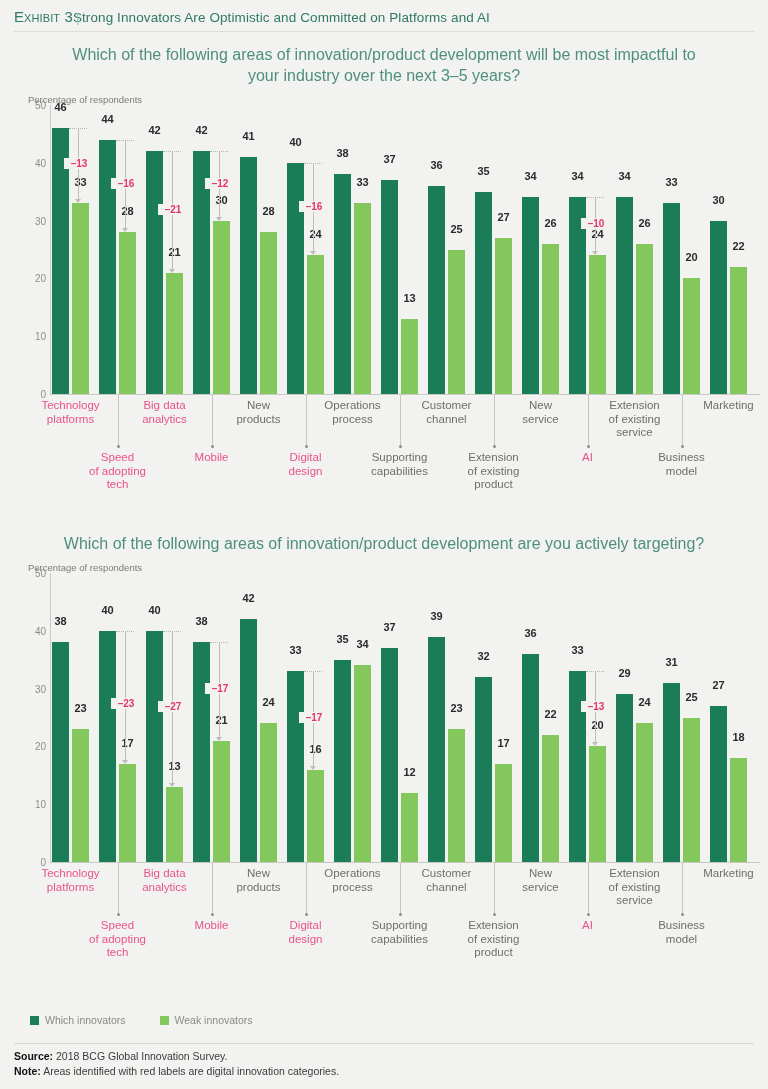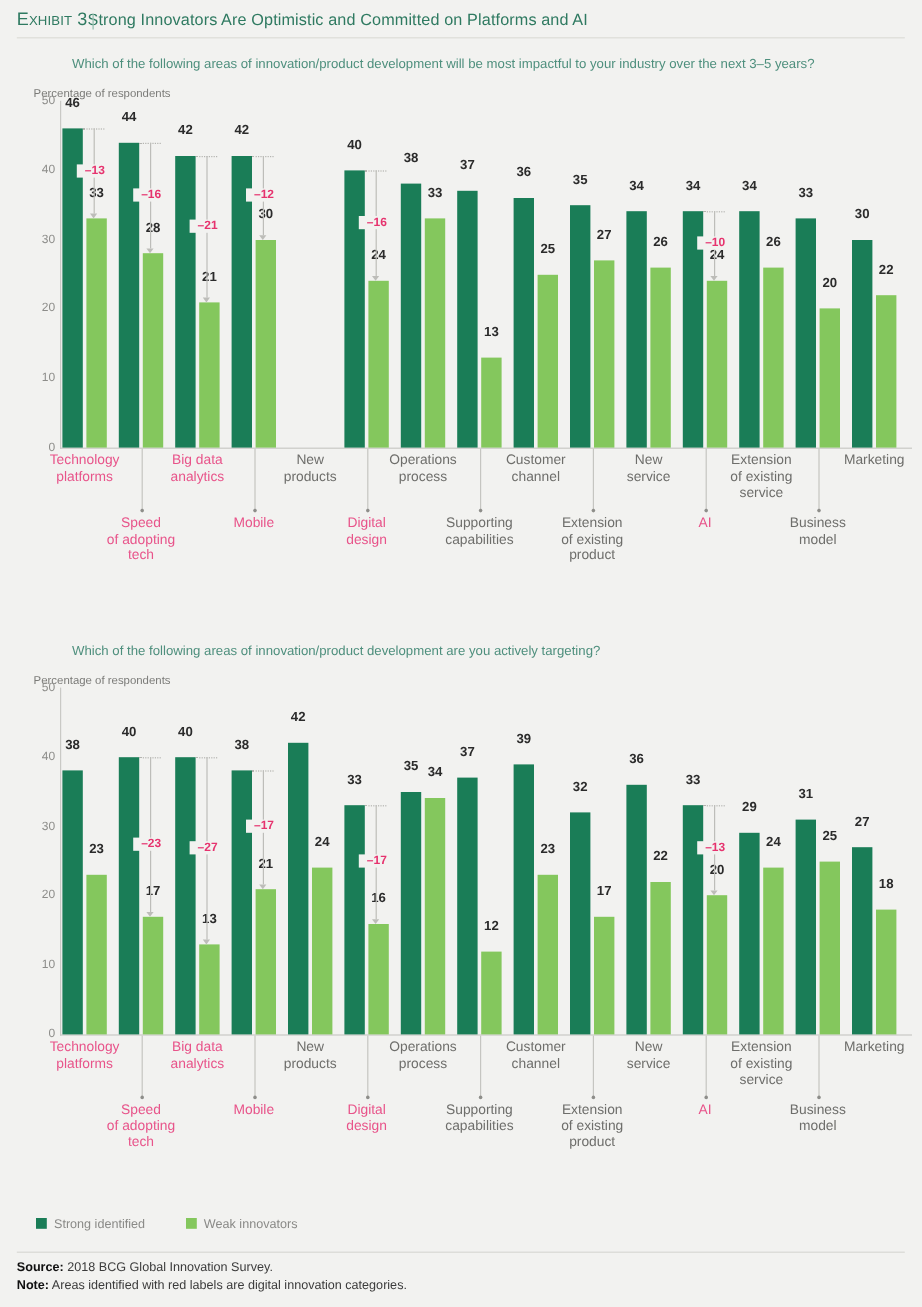--- a/index.html
+++ b/index.html
@@ -19,21 +19,21 @@
   }
   .exhibit-header .ex-word{font-variant:small-caps; font-size:15px;}
   .exhibit-header .bar{color:#9ec4b5; padding:0 3px;}
   .header-rule{
     position:absolute;left:14px;right:14px;top:31px;height:1px;background:#dcdcd8;
   }
 
   
   .chart-block{position:absolute;left:0;right:0;}
   .chart-title{
-    text-align:left;font-size:11px;color:#4e8f7d;line-height:21px;
+    text-align:center;font-size:16px;color:#4e8f7d;line-height:21px;
     padding:0 60px;font-weight:400;
   }
   .axis-note{
     font-size:9.5px;color:#7b7b78;margin-left:28px;margin-top:8px;
   }
 
   .plot{position:relative;margin-left:28px;margin-right:8px;}
   .plot-inner{position:relative;height:290px;}
 
   .ytick{position:absolute;left:0;font-size:10px;color:#8d8d8a;
@@ -148,20 +148,26 @@
             <div class="bar dark" style="height: 242.76px;"></div>
             <div class="bar light" style="height: 173.4px;"></div>
             <div class="val dark" style="bottom: 245.76px;">42</div>
             <div class="val light" style="bottom: 176.4px;">30</div>
             <div class="delta-wrap" style="top: 0px; bottom: 0px;">
               <div class="delta-top" style="top: 46.24px;"></div>
               <div class="delta-line" style="top: 46.24px; height: 65.36px;"></div>
               <div class="delta-arrow" style="top: 111.6px;"></div>
               <div class="delta-txt" style="top: 72.92px;">–12</div>
             </div>
+          </div>
+          <div class="group" style="left: 188px; width: 37px;">
+            <div class="bar dark" style="height: 236.98px;"></div>
+            <div class="bar light" style="height: 161.84px;"></div>
+            <div class="val dark" style="bottom: 239.98px;">41</div>
+            <div class="val light" style="bottom: 164.84px;">28</div>
           </div>
           <div class="group" style="left: 235px; width: 37px;">
             <div class="bar dark" style="height: 231.2px;"></div>
             <div class="bar light" style="height: 138.72px;"></div>
             <div class="val dark" style="bottom: 234.2px;">40</div>
             <div class="val light" style="bottom: 141.72px;">24</div>
             <div class="delta-wrap" style="top: 0px; bottom: 0px;">
               <div class="delta-top" style="top: 57.8px;"></div>
               <div class="delta-line" style="top: 57.8px; height: 88.48px;"></div>
               <div class="delta-arrow" style="top: 146.28px;"></div>
@@ -435,21 +441,21 @@
       <div class="cat top" style="left: 535.5px; width: 94px;">Extension<br>of existing<br>service</div>
       <div class="cat bot" style="left: 582.5px; width: 94px;">Business<br>model</div>
       <div class="leader" style="left: 629.5px; top: 0px; height: 52px;"></div>
       <div class="leader-dot" style="left: 628.5px; top: 50px;"></div>
       <div class="cat top" style="left: 629.5px; width: 94px;">Marketing</div>
     </div>
 </div>
 
 <div class="legend">
   <span class="legend-item">
-    <span class="swatch dark"></span><span>Strong identified</span>
+    <span class="swatch dark"></span><span>Which innovators</span>
   </span>
   <span class="legend-item">
     <span class="swatch light"></span><span>Weak innovators</span>
   </span>
 </div>
 
 <div class="footer-rule"></div>
 <div class="footer">
   <div>
     <b>Source:</b>

